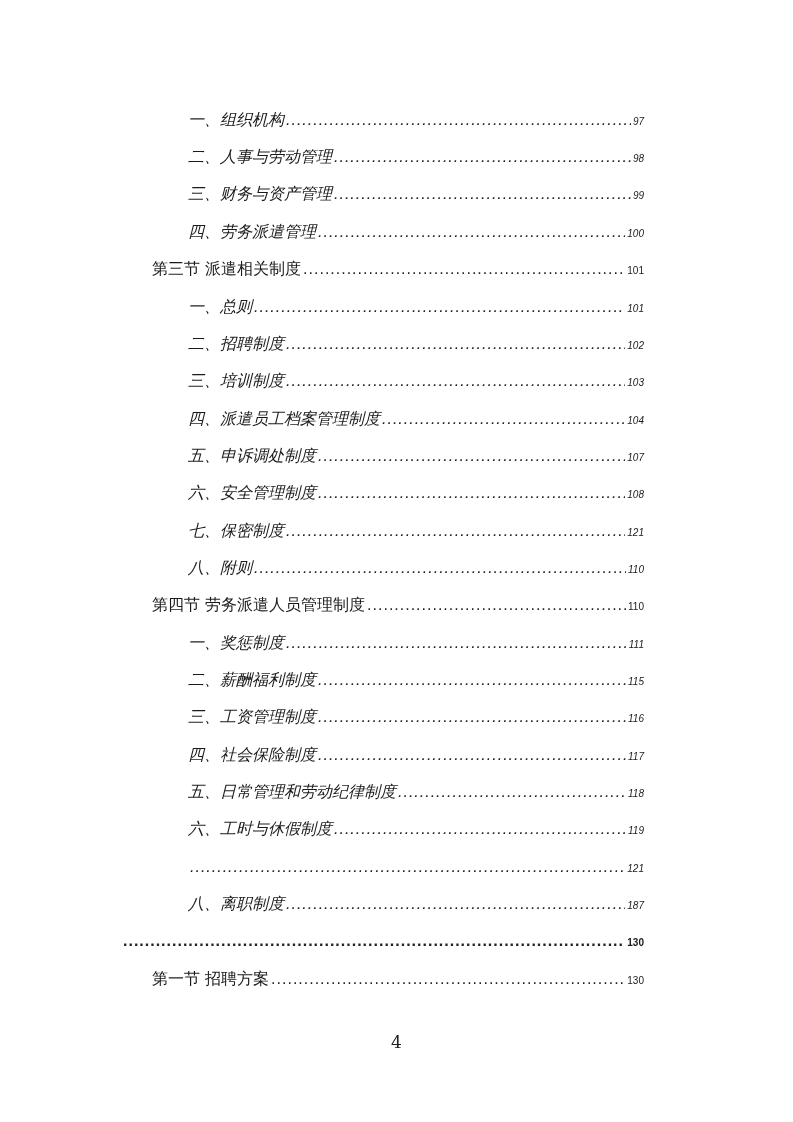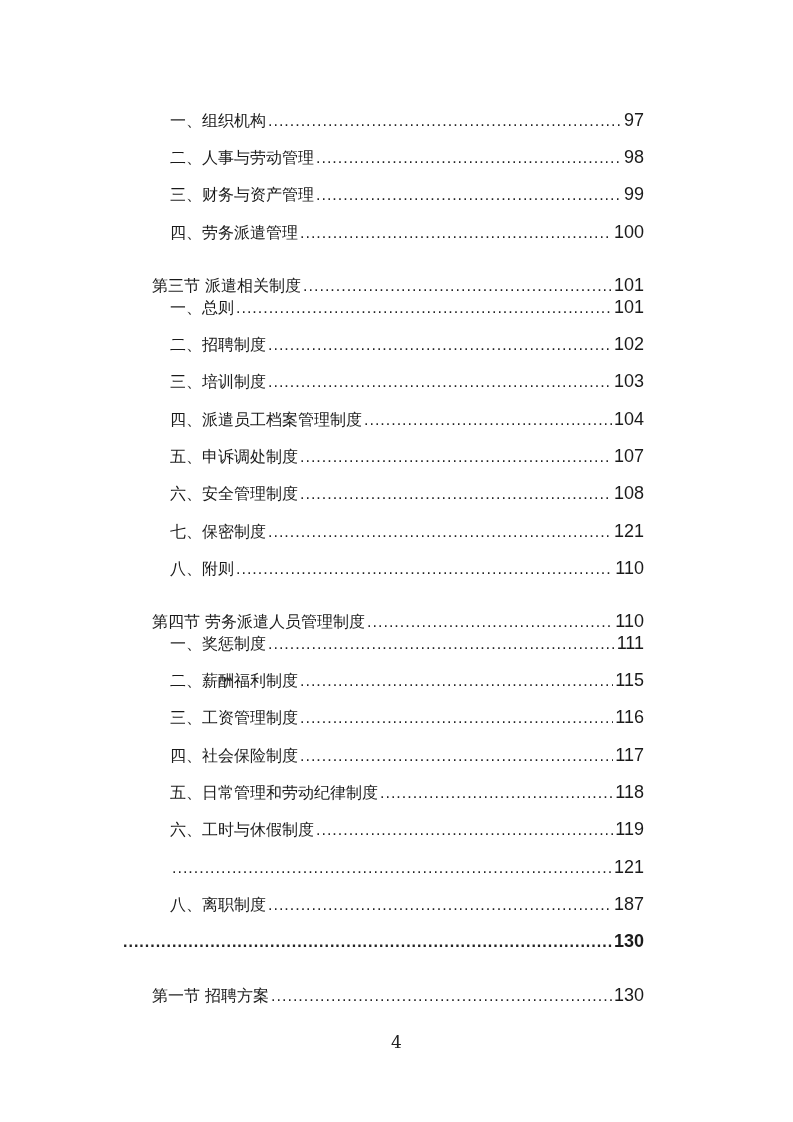--- a/index.html
+++ b/index.html
@@ -5,26 +5,26 @@
   html, body { margin: 0; padding: 0; background: #ffffff; }
   body { width: 793px; height: 1122px; position: relative; overflow: hidden;
          font-family: "DejaVu Serif", "Liberation Serif", serif; color: #1a1a1a; }
   .toc { position: absolute; left: 0; top: 0; width: 793px; }
   .entry { position: absolute; display: flex; align-items: baseline; height: 24px;
            font-size: 16px; line-height: 24px; right: 149px; }
   .entry .title { white-space: nowrap; }
   .entry .leader { flex: 1; overflow: hidden; white-space: nowrap; margin: 0 2px;
                    font-family: "Liberation Sans", sans-serif; letter-spacing: 1px; color: #222; }
   .entry .leader::after { content: "..................................................................................................................................................................................................................................................................."; }
-  .entry .page { font-family: "Liberation Sans", sans-serif; font-size: 18px; white-space: nowrap; }
+  .entry .page { font-family: "Liberation Sans", sans-serif; font-size: 10px; white-space: nowrap; }
   .lvl-chapter { left: 121px; font-weight: bold; }
   .lvl-chapter .title { font-family: "DejaVu Sans", sans-serif; font-weight: bold; }
   .lvl-chapter .page { font-weight: bold; }
-  .lvl-section { left: 152px; margin-top: 16px; }
-  .lvl-item { left: 170px; }
+  .lvl-section { left: 152px; }
+  .lvl-item { left: 188px; font-style: italic; }
   .page-number { position: absolute; top: 1032px; left: 0; width: 793px; text-align: center;
                  font-size: 17px; font-family: "DejaVu Serif", serif; color: #222; }
 </style>
 </head>
 <body>
 
 <div class="toc">
   <div class="entry lvl-item" style="top:108px">
     <span class="title">一、组织机构</span>
     <span class="leader"></span>

